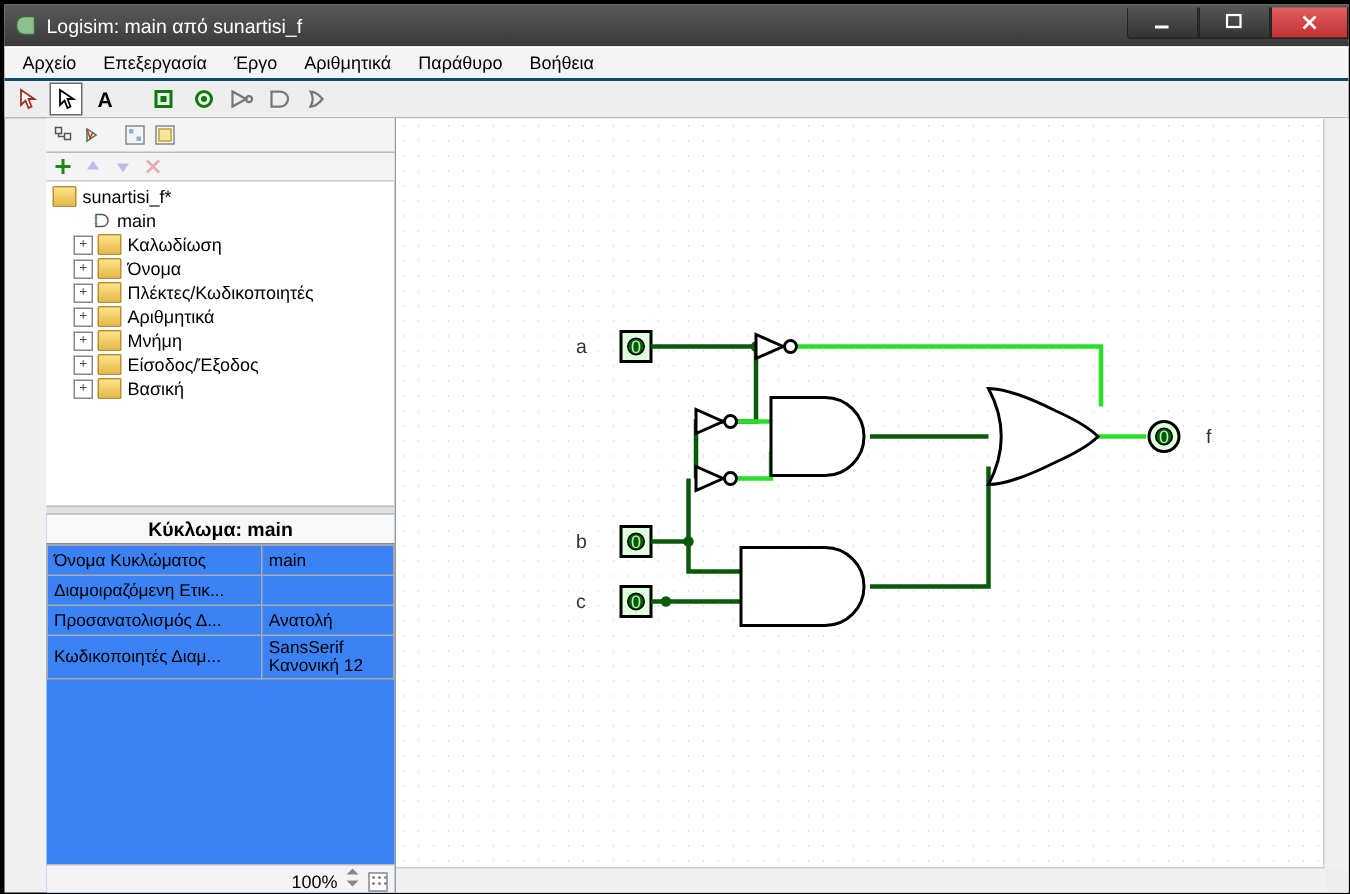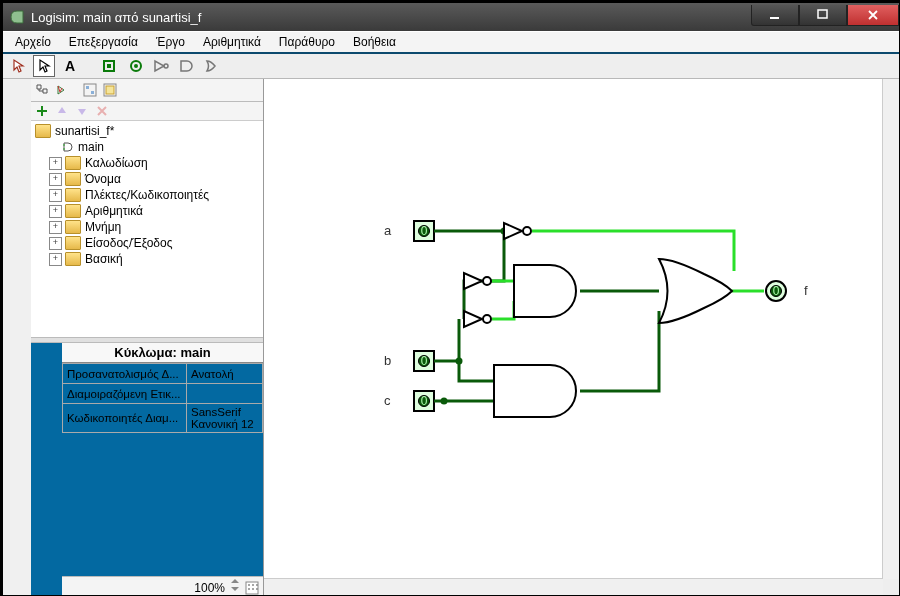--- a/index.html
+++ b/index.html
@@ -40,21 +40,21 @@
   .treeind { display:inline-block; }
   .expander { width:11px; height:11px; border:1px solid #888; font-size:9px; line-height:9px; text-align:center; margin-right:3px; color:#444; }
   .noexp { width:13px; display:inline-block; }
   .foldericon { width:14px; height:12px; background:linear-gradient(#ffe38a,#e6b94a); border:1px solid #b8902a; border-radius:1px; margin-right:4px; }
   .circicon { width:12px; height:12px; margin-right:4px; }
 
   
   .splitter { height:4px; background:#e0e0e0; border-top:1px solid #bbb; border-bottom:1px solid #bbb; cursor:row-resize; }
 
   
-  .attrs { height:252px; display:flex; flex-direction:column; background:#0369a1;padding-left:31px; }
+  .attrs { height:252px; display:flex; flex-direction:column; background:#3b82f6; }
   .attrhdr { text-align:center; font-weight:bold; font-size:13px; padding:2px 0; border-bottom:1px solid #888; background:#f8f8f8; }
   .attrtable { border-collapse:collapse; width:100%; }
   .attrtable td { border:1px solid #aaa; padding:2px 4px; height:15px; font-size:11.5px; }
   .attrtable td:first-child { width:62%; }
   .attrspace { flex:1; }
   .zoomrow { height:18px; border-top:1px solid #bbb; display:flex; align-items:flex-end; justify-content:flex-end; padding:0 4px; gap:4px; font-size:12px; background:#f4f4f4; }
   .zoomknob { width:14px; height:14px; }
 
   
   .canvas { position:absolute; inset:0; background:#fff; }
@@ -272,27 +272,31 @@
             <span>Βασική</span>
           </div>
       </div>
 
       <div class="splitter"></div>
 
       <div class="attrs">
         <div class="attrhdr">Κύκλωμα: main</div>
         <table class="attrtable">
           <tbody>
-          <tr>
-                <td>Προσανατολισμός Δ...</td>
-                <td>Ανατολή</td>
+              <tr>
+                <td>Όνομα Κυκλώματος</td>
+                <td>main</td>
               </tr>
           <tr>
                 <td>Διαμοιραζόμενη Ετικ...</td>
                 <td></td>
+              </tr>
+          <tr>
+                <td>Προσανατολισμός Δ...</td>
+                <td>Ανατολή</td>
               </tr>
           <tr>
                 <td>Κωδικοποιητές Διαμ...</td>
                 <td>SansSerif Κανονική 12</td>
               </tr>
         </tbody>
           </table>
         <div class="attrspace"></div>
         <div class="zoomrow">
           <span>100%</span>

